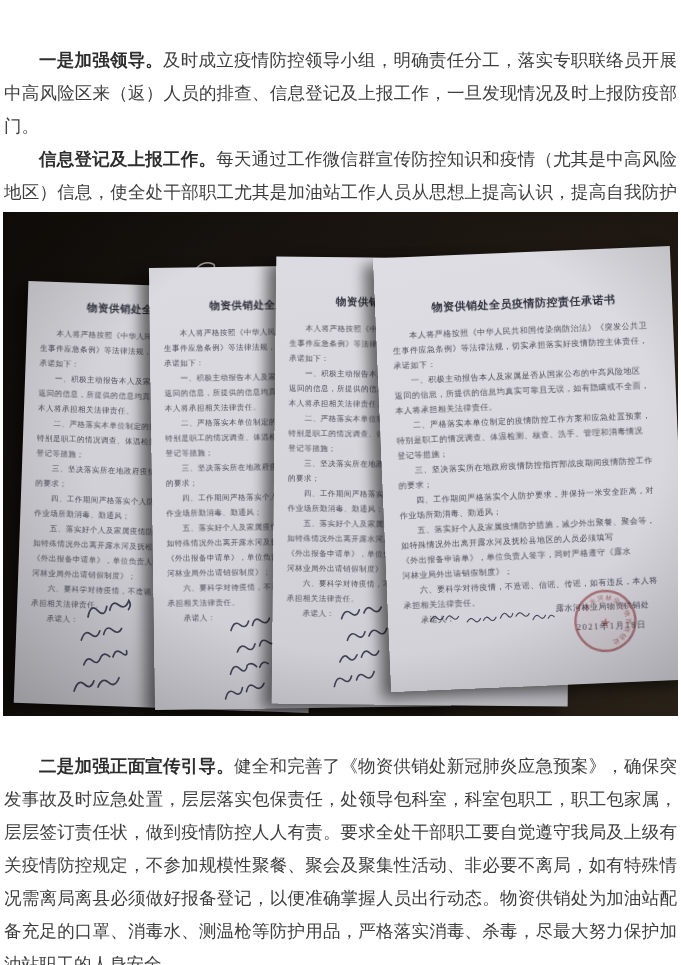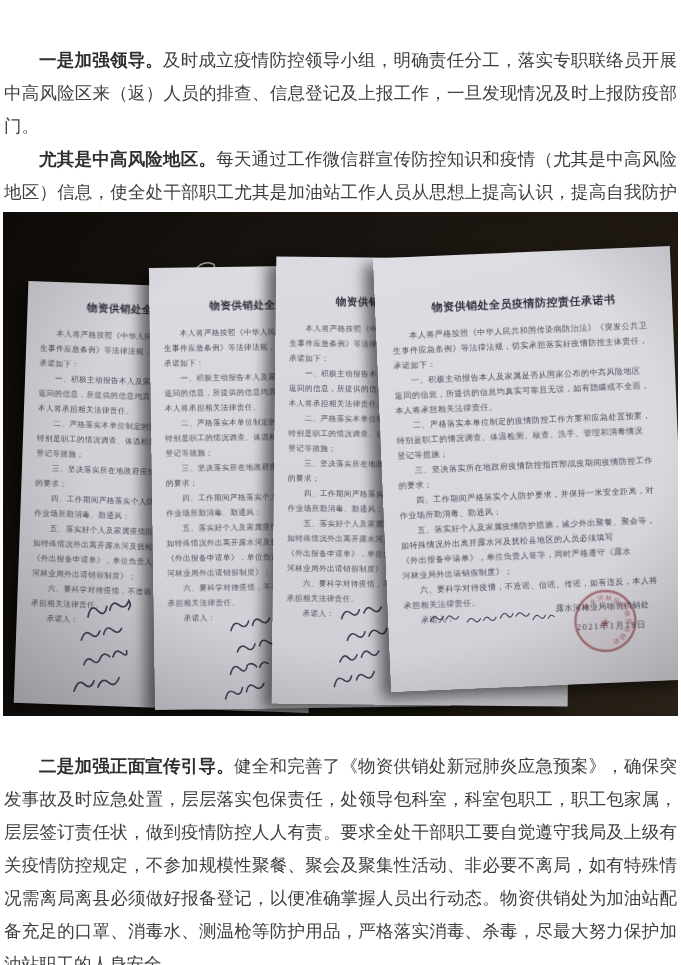--- a/index.html
+++ b/index.html
@@ -75,21 +75,21 @@
     position:absolute; left:182px; top:337px; width:70px; height:70px;
     transform:rotate(8deg); opacity:0.85; mix-blend-mode:multiply; filter:blur(0.3px);
   }
   .scratch { position:absolute; left:190px; top:46px; opacity:0.75; }
 </style>
 </head>
 <body>
 
 <div class="article" id="article-top">
   <p><b>一是加强领导。</b><span>及时成立疫情防控领导小组，明确责任分工，落实专职联络员开展中高风险区来（返）人员的排查、信息登记及上报工作，一旦发现情况及时上报防疫部门。</span></p>
-  <p><b>尤其是中高风险地区。</b><span>每天通过工作微信群宣传防控知识和疫情（尤其是中高风险地区）信息，使全处干部职工尤其是加油站工作人员从思想上提高认识，提高自我防护意识。</span></p>
+  <p><b>信息登记及上报工作。</b><span>每天通过工作微信群宣传防控知识和疫情（尤其是中高风险地区）信息，使全处干部职工尤其是加油站工作人员从思想上提高认识，提高自我防护意识。</span></p>
 </div>
 
 <figure class="photo" style="margin:0">
 
   <svg class="scratch" width="26" height="16" viewBox="0 0 26 16">
     <path d="M2 12 Q10 2 20 6 Q24 8 18 12 Q12 15 7 11" stroke="#cfcabe" stroke-width="1.5" fill="none" stroke-linecap="round"></path>
   </svg>
 
   <div class="paper" id="paper1">
     <div class="doc-inner">

